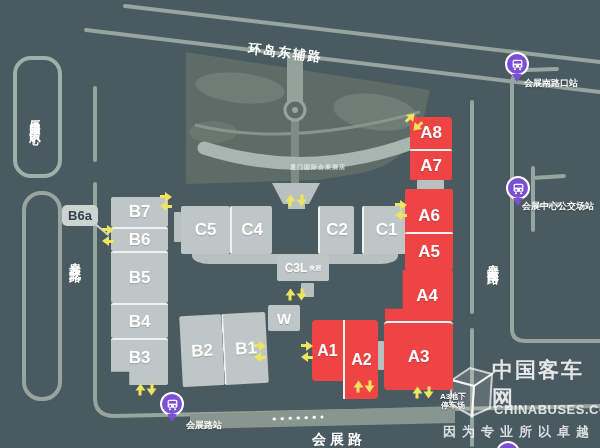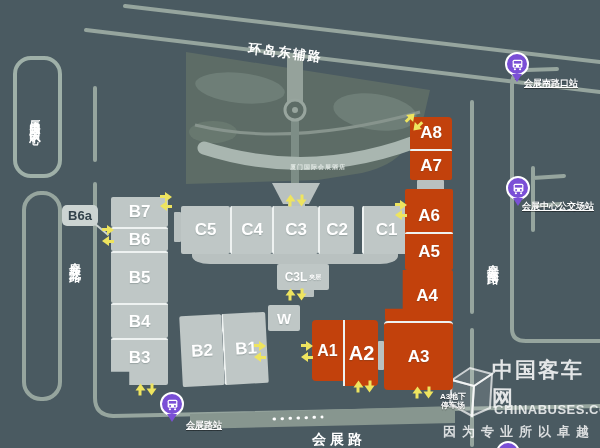--- a/index.html
+++ b/index.html
@@ -5,39 +5,39 @@
   html,body{margin:0;padding:0;background:#2f3a40;}
   #stage{position:relative;width:600px;height:448px;background:#4a5a61;overflow:hidden;
          font-family:"Liberation Sans","DejaVu Sans",sans-serif;}
   #basemap{position:absolute;left:0;top:0;z-index:0;}
   .lbl{position:absolute;color:#fff;font-weight:bold;z-index:5;}
   .vert{writing-mode:vertical-rl;text-orientation:upright;letter-spacing:3px;}
   
   .hall{position:absolute;box-sizing:border-box;background:#bfc7c6;color:#fff;font-weight:bold;
         display:flex;align-items:center;justify-content:center;font-size:17px;z-index:3;
         text-shadow:0 1px 1px rgba(40,60,60,.25);border-radius:2px;}
-  .green{background:#c2410c;}
+  .green{background:#ef4444;}
   .div-t{border-top:2px solid #eef2f1;}
   .div-l{border-left:2px solid #eef2f1;}
   .conn{position:absolute;background:#b9c1c0;z-index:2;border-radius:1px;}
   
   .ar{position:absolute;width:12px;height:9px;z-index:6;}
   .ar::before{content:"";position:absolute;left:0;top:3px;width:6px;height:3px;background:#eee45f;}
   .ar::after{content:"";position:absolute;left:5px;top:-.5px;width:0;height:0;
              border-top:5px solid transparent;border-bottom:5px solid transparent;border-left:7px solid #eee45f;}
   .ar.left{transform:rotate(180deg);} .ar.up{transform:rotate(-90deg);} .ar.down{transform:rotate(90deg);}
   .ar.ne{transform:rotate(-45deg);} .ar.se{transform:rotate(135deg);}
   
   .pin{position:absolute;z-index:7;display:flex;flex-direction:column;align-items:center;}
   .pin-head{box-sizing:border-box;width:24px;height:24px;border-radius:50%;background:#7a4fd6;
             border:2px solid #fff;display:flex;align-items:center;justify-content:center;}
   .pin-tip{width:0;height:0;border-left:5px solid transparent;border-right:5px solid transparent;
            border-top:8px solid #7a4fd6;margin-top:-2px;}
   .stop-lbl{position:absolute;color:#fff;font-weight:bold;font-size:9px;z-index:7;white-space:nowrap;
-            text-shadow:0 1px 1px rgba(0,0,0,.4);text-decoration:underline;}
+            text-shadow:0 1px 1px rgba(0,0,0,.4);}
   .pin-partial{position:absolute;left:496px;top:441px;width:20px;height:20px;border-radius:50%;
                background:#7a4fd6;border:2px solid #fff;z-index:7;}
   
   #b6a-box{position:absolute;left:62px;top:205px;width:36px;height:21px;background:#ccd4d2;color:#33434b;
            font-weight:bold;font-size:13px;display:flex;align-items:center;justify-content:center;
            border-radius:5px;z-index:4;}
   #b6a-line{position:absolute;left:94px;top:222px;width:19px;height:2px;background:#ccd4d2;
             transform:rotate(40deg);transform-origin:left center;z-index:3;}
   
   .wm{position:absolute;z-index:9;color:rgba(255,255,255,.85);}
@@ -109,27 +109,26 @@
   <div class="hall div-t" style="left:111px;top:227px;width:57px;height:24px;">B6</div>
   <div class="hall div-t" style="left:111px;top:251px;width:57px;height:52px;">B5</div>
   <div class="hall div-t" style="left:111px;top:303px;width:57px;height:35px;">B4</div>
   <div class="hall div-t" style="left:111px;top:338px;width:57px;height:47px;clip-path:polygon(0 0,100% 0,100% 100%,32% 100%,32% 72%,0 72%);align-items:flex-start;padding-top:8px;">B3</div>
 
   <div id="b6a-box">B6a</div>
   <div id="b6a-line"></div>
 
   <div class="hall" style="left:181px;top:206px;width:49px;height:48px;">C5</div>
   <div class="hall div-l" style="left:230px;top:206px;width:42px;height:48px;">C4</div>
-  <div class="hall div-l" style="left:272px;top:206px;width:46px;height:48px;">C3</div>
   <div class="hall div-l" style="left:318px;top:206px;width:36px;height:48px;">C2</div>
   <div class="hall div-l" style="left:362px;top:206px;width:47px;height:48px;">C1</div>
   <div class="conn" style="left:192px;top:254px;width:206px;height:10px;border-radius:0 0 18px 18px / 0 0 8px 8px;"></div>
   <div class="conn" style="left:174px;top:212px;width:7px;height:30px;"></div>
 
-  <div class="hall" style="left:277px;top:264px;width:52px;height:26px;font-size:12px;">
+  <div class="hall" style="left:277px;top:255px;width:52px;height:26px;font-size:12px;">
     <span>C3L</span>
     <span style="font-size:6px;margin-left:2px;line-height:1;">夹层</span>
   </div>
 
   <div class="hall" style="left:268px;top:305px;width:32px;height:26px;font-size:15px;">W</div>
   <div class="conn" style="left:301px;top:283px;width:13px;height:14px;"></div>
 
   <div style="position:absolute;left:181px;top:314px;width:86px;height:71px;transform:rotate(-3deg);z-index:3;">
     <div class="hall" style="left:0;top:0;width:42px;height:71px;font-size:17px;">B2</div>
     <div class="hall div-l" style="left:42px;top:0;width:44px;height:71px;font-size:17px;">B1</div>
@@ -137,21 +136,21 @@
 
   <div class="hall green" style="left:410px;top:117px;width:42px;height:32px;border-radius:4px 4px 0 0;">A8</div>
   <div class="hall green div-t" style="left:410px;top:149px;width:42px;height:31px;">A7</div>
   <div class="conn" style="left:417px;top:180px;width:27px;height:10px;"></div>
   <div class="hall green" style="left:405px;top:189px;width:48px;height:54px;">A6</div>
   <div class="hall green div-t" style="left:405px;top:232px;width:48px;height:38px;">A5</div>
   <div class="hall green" style="left:385px;top:270px;width:68px;height:51px;clip-path:polygon(26% 0,100% 0,100% 100%,0 100%,0 76%,26% 76%);padding-left:16px;">A4</div>
   <div class="hall green div-t" style="left:384px;top:321px;width:69px;height:69px;border-radius:4px;">A3</div>
   <div class="conn" style="left:398px;top:214px;width:12px;height:36px;"></div>
   <div class="hall green" style="left:312px;top:320px;width:31px;height:61px;border-radius:4px 0 0 4px;font-size:16px;">A1</div>
-  <div class="hall green div-l" style="left:343px;top:320px;width:35px;height:66px;border-radius:0 4px 4px 0;font-size:20px;">A2</div>
+  <div class="hall green div-l" style="left:343px;top:320px;width:35px;height:79px;border-radius:0 4px 4px 0;font-size:16px;">A2</div>
   <div class="conn" style="left:378px;top:341px;width:6px;height:29px;"></div>
 
   <span class="ar" style="left:160px;top:192px;"></span>
   <span class="ar left" style="left:160px;top:202px;"></span>
   <span class="ar" style="left:102px;top:225px;"></span>
   <span class="ar left" style="left:102px;top:237px;"></span>
   <span class="ar up" style="left:284px;top:196px;"></span>
   <span class="ar down" style="left:296px;top:196px;"></span>
   <span class="ar up" style="left:284px;top:290px;"></span>
   <span class="ar down" style="left:296px;top:290px;"></span>

